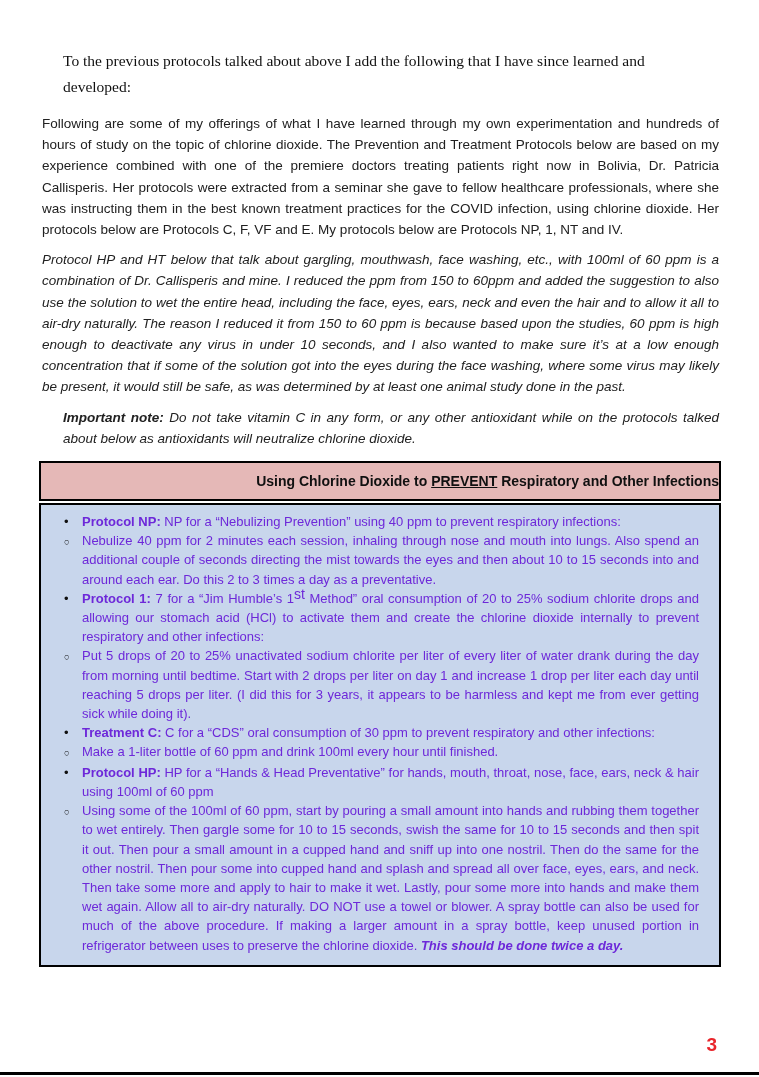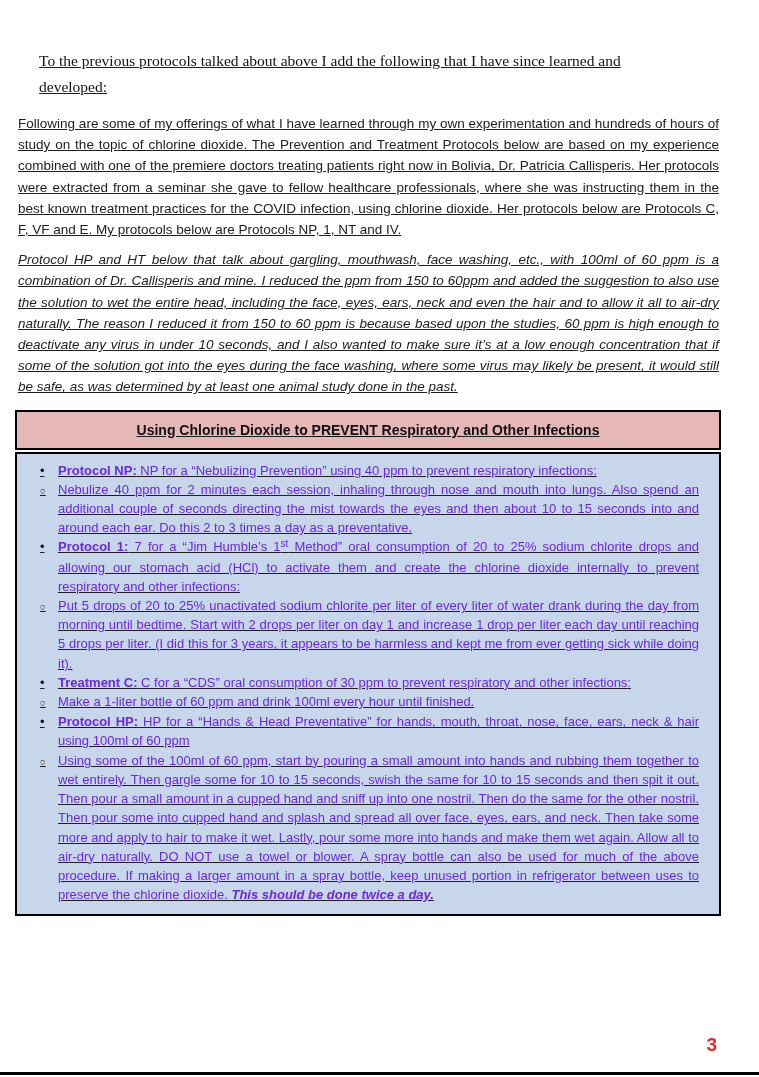--- a/index.html
+++ b/index.html
@@ -7,22 +7,21 @@
   .page {
     position: relative;
     width: 759px;
     height: 1077px;
     background: #ffffff;
     font-family: "Liberation Sans", sans-serif;
     color: #1f1f1f;
     overflow: hidden;
   }
   .content {
-    padding: 48px 40px 0 18px;
-    text-decoration: underline;
+    padding: 48px 40px 0 42px;
   }
   .lead {
     font-family: "Liberation Serif", serif;
     font-size: 15.5px;
     line-height: 26px;
     color: #111111;
     margin-left: 21px;
     max-width: 590px;
     margin-bottom: 13px;
   }
@@ -40,21 +39,21 @@
   }
   .box-header {
     margin-top: 12px;
     margin-left: -3px;
     margin-right: -2px;
     background: #e5b8b7;
     border: 2px solid #000000;
     height: 40px;
     display: flex;
     align-items: center;
-    justify-content: center;
+    justify-content: flex-end;
   }
   .box-title {
     font-weight: 700;
     font-size: 14px;
     color: #101010;
     text-align: center;
   }
   .box-body {
     margin-top: 2px;
     margin-left: -3px;
@@ -78,21 +77,21 @@
   .li-text {
     flex: 1;
     font-size: 13px;
     line-height: 19.2px;
     text-align: justify;
     color: #6d28d9;
   }
   .st-bold { font-weight: 700; }
   .st-bolditalic { font-weight: 700; font-style: italic; }
   .st-underline { text-decoration: underline; }
-  .st-sup { font-size: 10px; position: relative; top: -4px; }
+  .st-sup { font-size: 14px; position: relative; top: -4px; }
   .page-number {
     position: absolute;
     top: 1034px;
     right: 42px;
     font-size: 19px;
     font-weight: 700;
     color: #e9252b;
   }
   .footer-rule {
     position: absolute;
@@ -104,20 +103,21 @@
   }
 </style>
 </head>
 <body>
 
 <div class="page">
   <div class="content">
     <p class="lead">To the previous protocols talked about above I add the following that I have since learned and developed:</p>
     <p class="body">Following are some of my offerings of what I have learned through my own experimentation and hundreds of hours of study on the topic of chlorine dioxide. The Prevention and Treatment Protocols below are based on my experience combined with one of the premiere doctors treating patients right now in Bolivia, Dr. Patricia Callisperis. Her protocols were extracted from a seminar she gave to fellow healthcare professionals, where she was instructing them in the best known treatment practices for the COVID infection, using chlorine dioxide. Her protocols below are Protocols C, F, VF and E. My protocols below are Protocols NP, 1, NT and IV.</p>
     <p class="body italic">Protocol HP and HT below that talk about gargling, mouthwash, face washing, etc., with 100ml of 60 ppm is a combination of Dr. Callisperis and mine. I reduced the ppm from 150 to 60ppm and added the suggestion to also use the solution to wet the entire head, including the face, eyes, ears, neck and even the hair and to allow it all to air-dry naturally. The reason I reduced it from 150 to 60 ppm is because based upon the studies, 60 ppm is high enough to deactivate any virus in under 10 seconds, and I also wanted to make sure it’s at a low enough concentration that if some of the solution got into the eyes during the face washing, where some virus may likely be present, it would still be safe, as was determined by at least one animal study done in the past.</p>
+    <p class="body italic note"><span class="st-bold">Important note:</span><span> Do not take vitamin C in any form, or any other antioxidant while on the protocols talked about below as antioxidants will neutralize chlorine dioxide.</span></p>
 
     <div class="box-header">
       <div class="box-title"><span>Using Chlorine Dioxide to </span><span class="st-underline">PREVENT</span><span> Respiratory and Other Infections</span></div>
     </div>
     <div class="box-body">
       <div class="plist">
           <div class="li">
             <span class="marker disc">•</span>
             <div class="li-text"><span class="st-bold">Protocol NP:</span><span> NP for a “Nebulizing Prevention” using 40 ppm to prevent respiratory infections:</span></div>
           </div>

